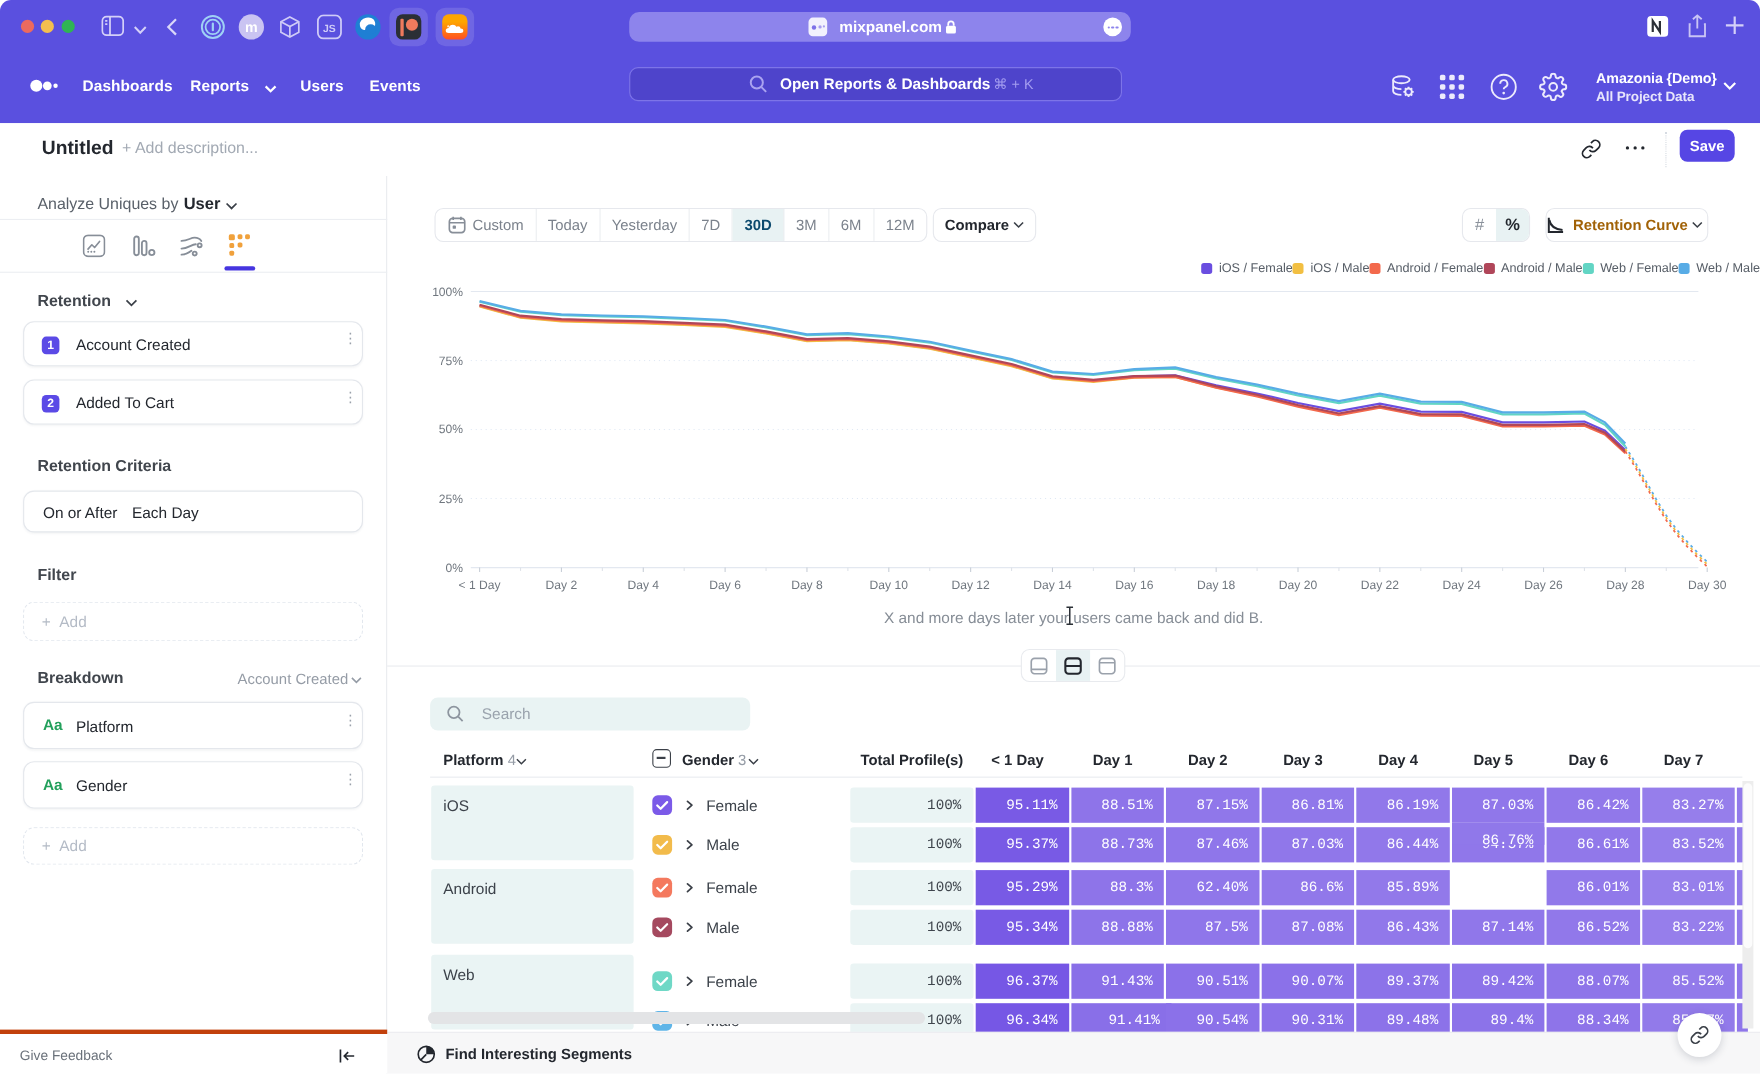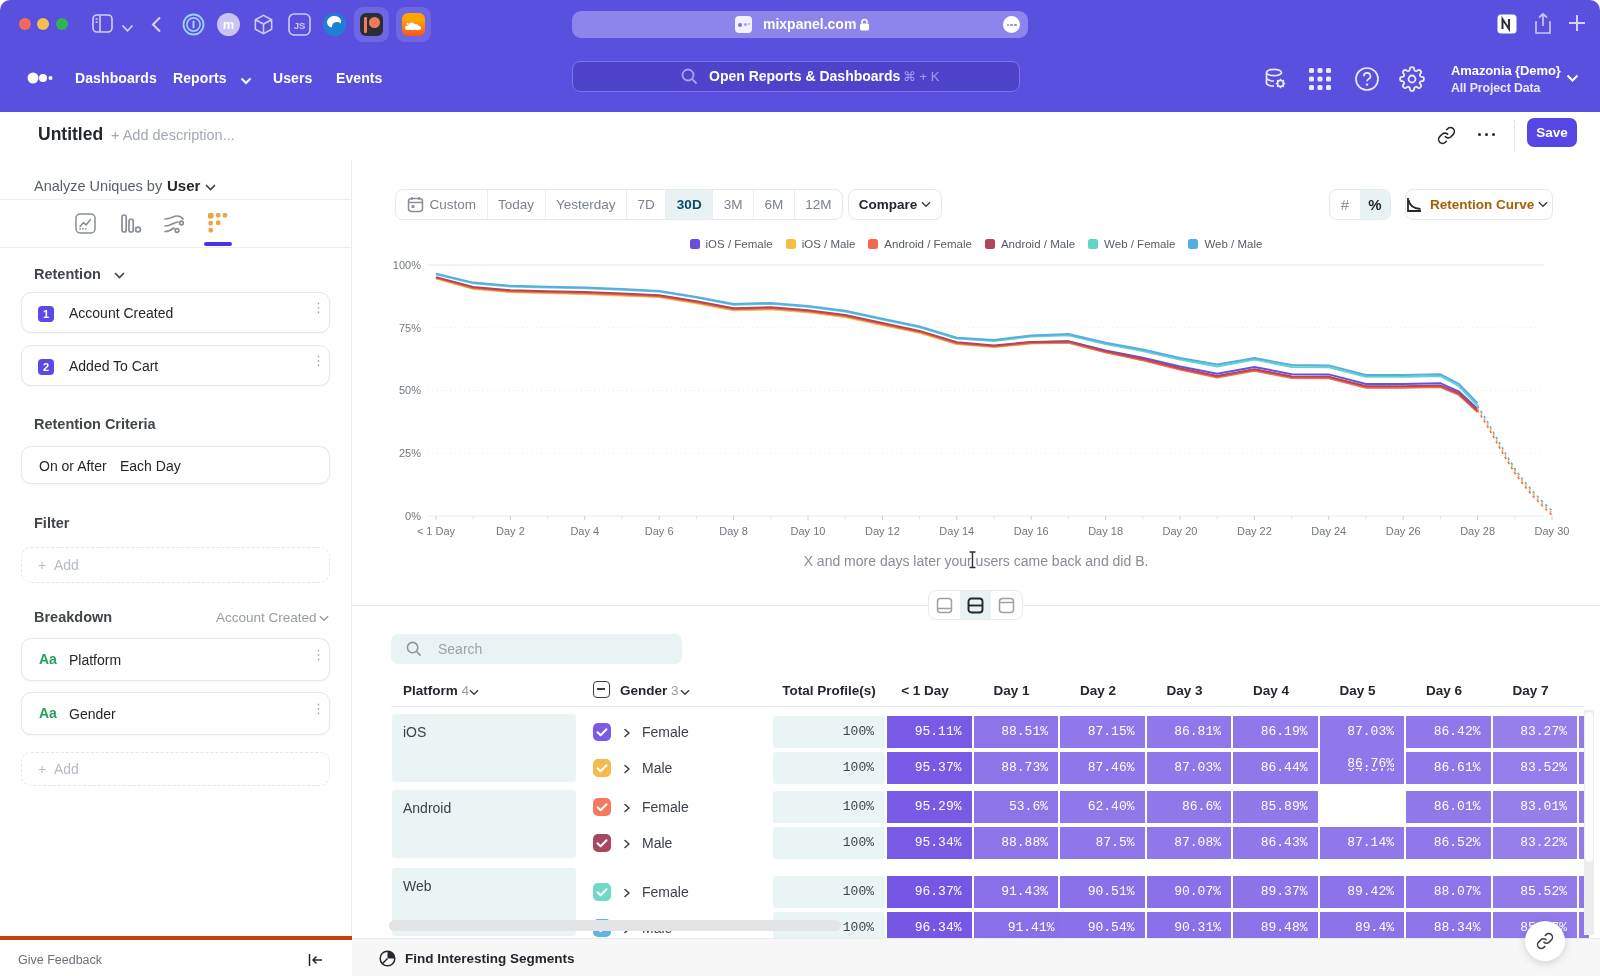--- a/index.html
+++ b/index.html
@@ -35,21 +35,21 @@
   color:#b4bbc6;font-size:14px}
 
 .tbtn{position:absolute;top:189px;height:31px;border:1px solid #e6e8ed;border-radius:8px;background:#fff;
   display:flex;align-items:center;font-size:13.5px;color:#7b828c}
 #rangegrp{position:absolute;left:395px;top:189px;height:31px;border:1px solid #e6e8ed;border-radius:8px;
   background:#fff;display:flex;align-items:stretch;font-size:13.5px;color:#7b828c}
 #rangegrp .seg{display:flex;align-items:center;padding:0 10.5px;border-right:1px solid #eceef1}
 #rangegrp .seg:last-child{border-right:none}
 #rangegrp .on{background:#e8f2f3;color:#0c4a6e;font-weight:700}
 
-#legend{position:absolute;left:352px;top:237px;width:1248px;height:14px;display:flex;justify-content:center;gap:13px;
+#legend{position:absolute;left:352px;top:237px;width:1248px;height:14px;display:flex;justify-content:flex-end;
   font-size:11.5px;color:#565d66}
 #legend .li{display:flex;align-items:center;gap:6px}
 #legend .sq{width:10px;height:10px;border-radius:2.5px;display:inline-block}
 
 #caption{position:absolute;left:352px;top:553px;width:1248px;text-align:center;font-size:14px;color:#868d96}
 #ltoggle{position:absolute;left:928px;top:590px;height:30px;border:1px solid #e8eaee;border-radius:8px;
   background:#fff;display:flex}
 #ltoggle .lt{width:31px;display:flex;align-items:center;justify-content:center}
 
 #search{position:absolute;left:391px;top:634px;width:291px;height:30px;background:#e9f3f3;border-radius:7px;
@@ -519,21 +519,21 @@
 <div class="pcell" style="top:790px;height:68px">Android</div>
 <div class="cb" style="left:593px;top:798px;background:#f4795e"><svg width="18" height="18" viewBox="0 0 18 18">
       <path d="M4.5 9.2 L7.6 12.2 L13.5 6.2" stroke="#fff" stroke-width="2" fill="none" stroke-linecap="round" stroke-linejoin="round"></path>
     </svg></div>
 <div class="gchev" style="left:621px;top:800px"><svg width="12" height="12" viewBox="0 0 12 12">
       <path d="M4 2.5 L8 6 L4 9.5" stroke="#3b4048" stroke-width="1.6" fill="none" stroke-linecap="round" stroke-linejoin="round"></path>
     </svg></div>
 <div class="glab" style="left:642px;top:798px">Female</div>
 <div class="totc" style="left:773px;top:791px;width:112px;height:32px;line-height:32px">100%</div>
 <div class="vc" style="left:887.0px;top:791px;width:84.5px;height:32px;line-height:32px;background:hsl(253,73%,62.6%)">95.29%</div>
-<div class="vc" style="left:973.5px;top:791px;width:84.5px;height:32px;line-height:32px;background:hsl(253,73%,68.6%)">53.6%</div>
+<div class="vc" style="left:973.5px;top:791px;width:84.5px;height:32px;line-height:32px;background:hsl(253,73%,68.6%)">88.3%</div>
 <div class="vc" style="left:1060.0px;top:791px;width:84.5px;height:32px;line-height:32px;background:hsl(253,73%,69.2%)">62.40%</div>
 <div class="vc" style="left:1146.5px;top:791px;width:84.5px;height:32px;line-height:32px;background:hsl(253,73%,69.4%)">86.6%</div>
 <div class="vc" style="left:1233.0px;top:791px;width:84.5px;height:32px;line-height:32px;background:hsl(253,73%,69.7%)">85.89%</div>
 <div class="vc" style="left:1319.5px;top:748px;width:84.5px;height:20px;line-height:32px;background:hsl(253,73%,69.3%)">86.76%</div>
 <div class="vc" style="left:1406.0px;top:791px;width:84.5px;height:32px;line-height:32px;background:hsl(253,73%,69.6%)">86.01%</div>
 <div class="vc" style="left:1492.5px;top:791px;width:84.5px;height:32px;line-height:32px;background:hsl(253,73%,70.9%)">83.01%</div>
 <div class="vc" style="left:1579.0px;top:791px;width:5.0px;height:32px;background:hsl(253,73%,70.0%)"></div>
 <div class="cb" style="left:593px;top:834px;background:#a5495f"><svg width="18" height="18" viewBox="0 0 18 18">
       <path d="M4.5 9.2 L7.6 12.2 L13.5 6.2" stroke="#fff" stroke-width="2" fill="none" stroke-linecap="round" stroke-linejoin="round"></path>
     </svg></div>

